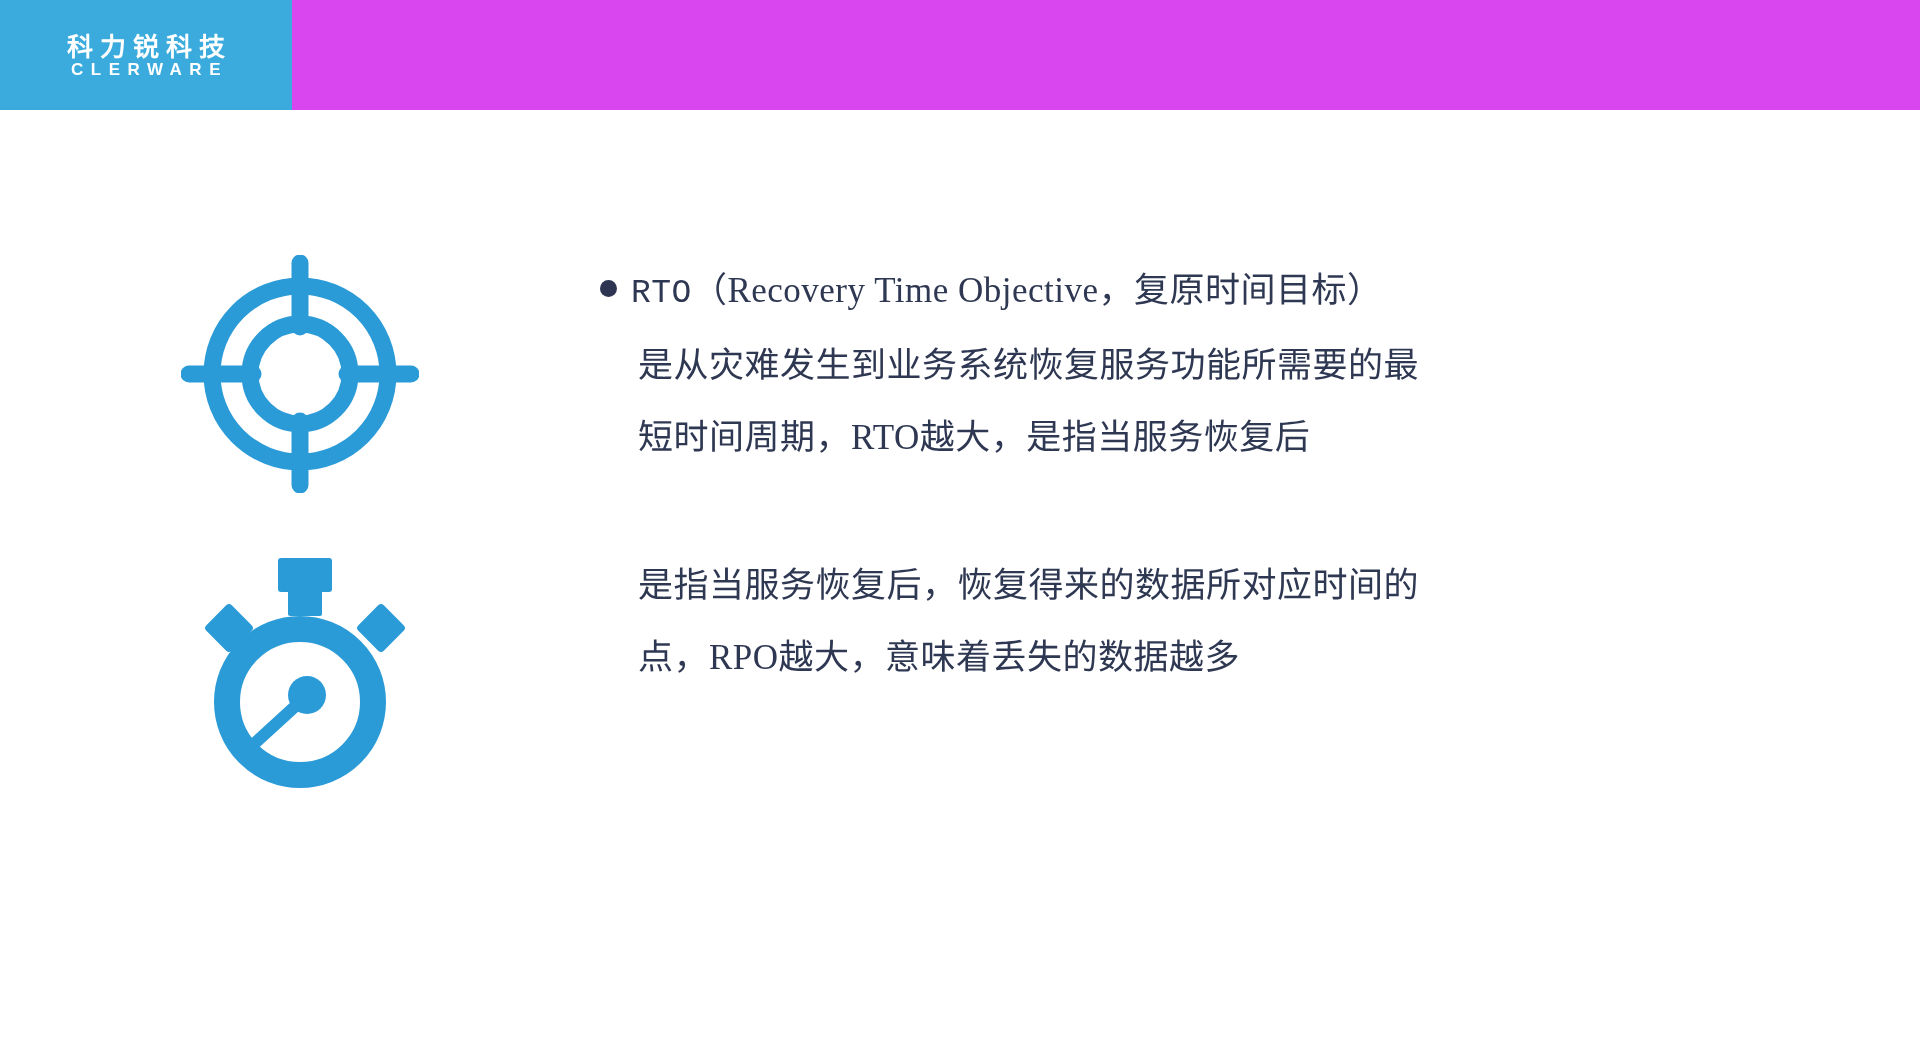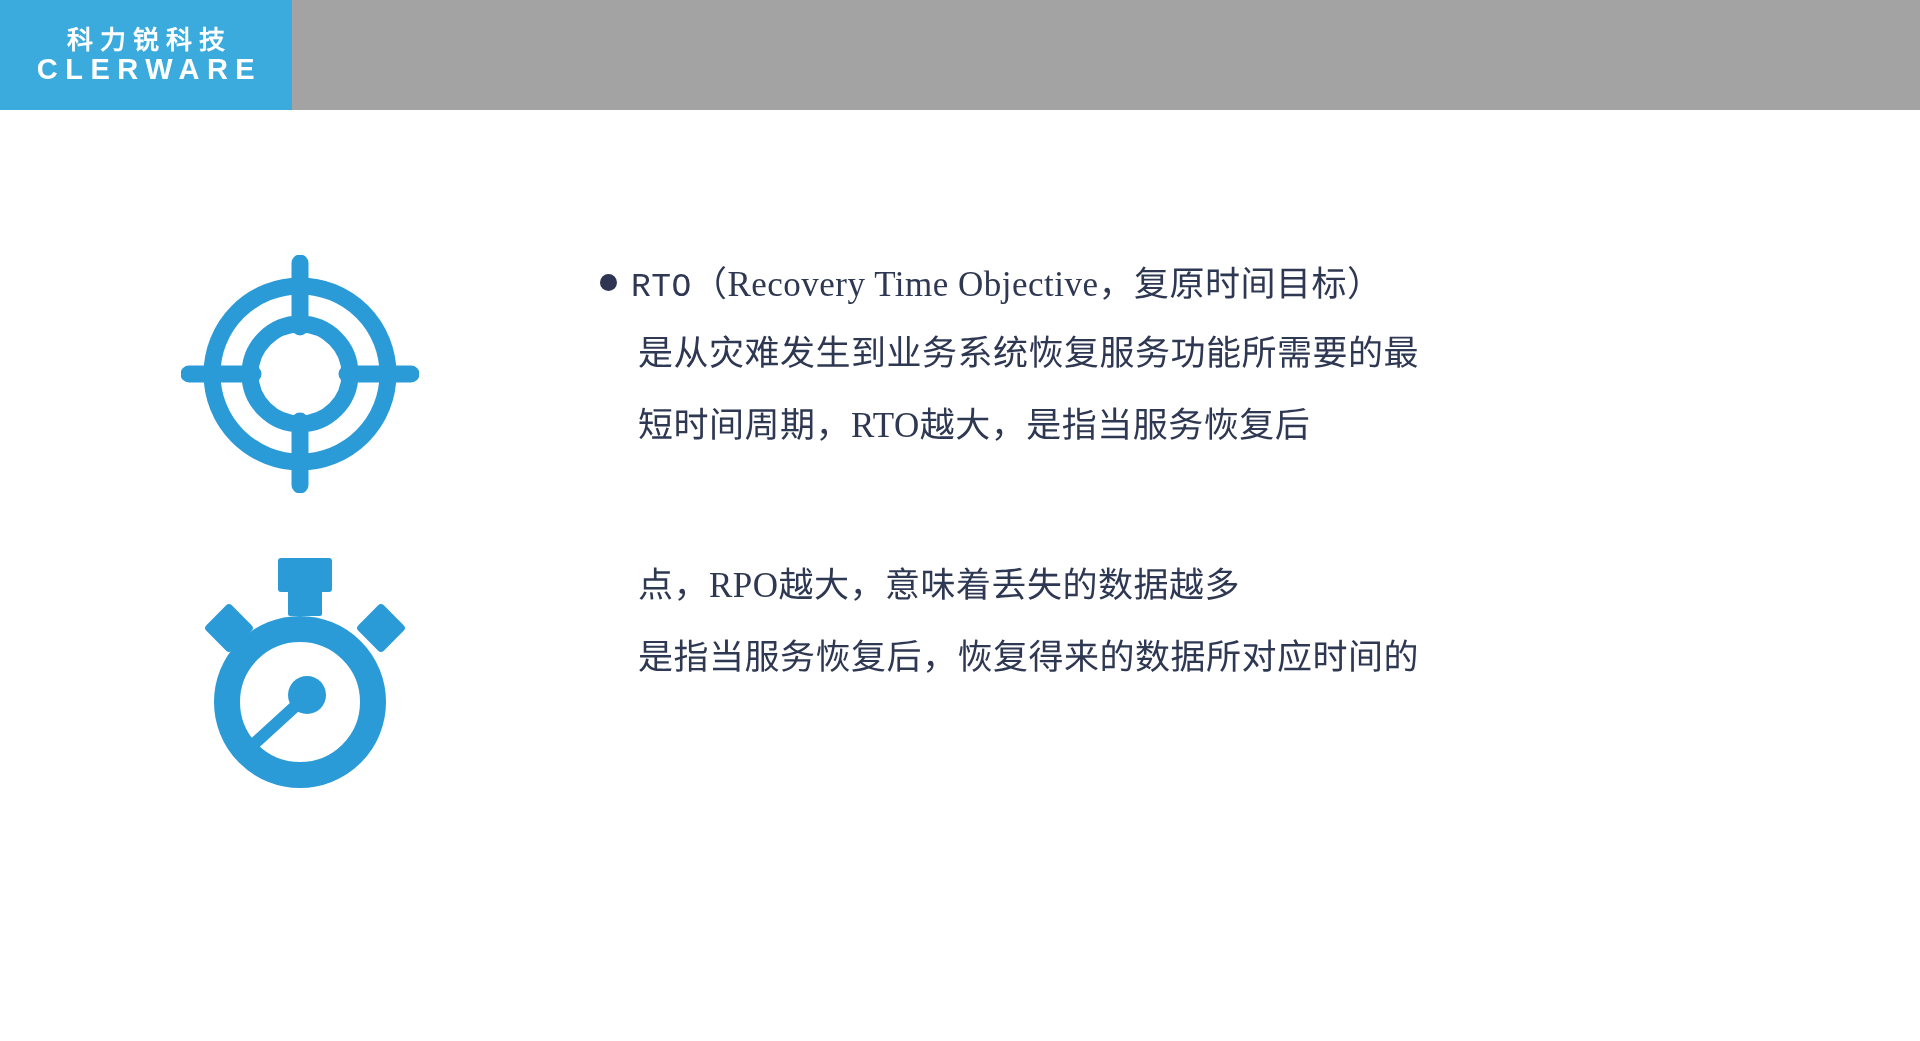--- a/index.html
+++ b/index.html
@@ -25,21 +25,21 @@
 
   
   .header {
     position: absolute;
     top: 0;
     left: 0;
     width: 1920px;
     height: 110px;
     display: flex;
     align-items: stretch;
-    background: #a3a3a3;
+    background: #d946ef;
   }
   .brand-block {
     width: 292px;
     height: 110px;
     background: #3aabdc;
     display: flex;
     flex-direction: column;
     align-items: center;
     justify-content: center;
     box-sizing: border-box;
@@ -52,21 +52,21 @@
     font-size: 26px;
     letter-spacing: 7px;
     line-height: 1.08;
     text-indent: 7px;
     white-space: nowrap;
   }
   .brand-en {
     color: #ffffff;
     font-family: "Liberation Sans", "DejaVu Sans", sans-serif;
     font-weight: 700;
-    font-size: 29px;
+    font-size: 17px;
     letter-spacing: 7.5px;
     line-height: 1.08;
     text-indent: 7px;
     white-space: nowrap;
   }
   .header-title-wrap {
     flex: 1;
     display: flex;
     align-items: center;
     background: #2b92c6;
@@ -131,21 +131,21 @@
     top: -5px;
   }
   .para {
     color: #2f3852;
     font-family: "Liberation Serif", "DejaVu Serif", serif;
     font-size: 35px;
     line-height: 72px;
     letter-spacing: 0.5px;
     white-space: nowrap;
   }
-  .para-first { line-height: 60px; }
+  .para-first { line-height: 72px; }
   .para-rest {
     padding-left: 38px;
   }
   .mono-term {
     font-family: "Liberation Mono", "DejaVu Sans Mono", monospace;
     font-size: 33px;
     letter-spacing: 0.5px;
   }
 </style>
 </head>
@@ -205,20 +205,20 @@
           <rect x="182" y="60" width="36" height="36" rx="4" fill="#2b9bd8" transform="rotate(45 200 78)"></rect>
 
           <circle cx="119" cy="152" r="73" fill="none" stroke="#2b9bd8" stroke-width="26"></circle>
 
           <circle cx="126" cy="145" r="19" fill="#2b9bd8"></circle>
           <line x1="120" y1="151" x2="74" y2="193" stroke="#2b9bd8" stroke-width="12" stroke-linecap="round"></line>
         </svg>
       </div>
 
       <div class="text-cell">
+        <div class="para para-rest">是指当服务恢复后，恢复得来的数据所对应时间的</div>
         <div class="para para-rest">点，RPO越大，意味着丢失的数据越多</div>
-        <div class="para para-rest">是指当服务恢复后，恢复得来的数据所对应时间的</div>
       </div>
 
     </div>
 
   </div>
 </div>
 
 </body></html>

